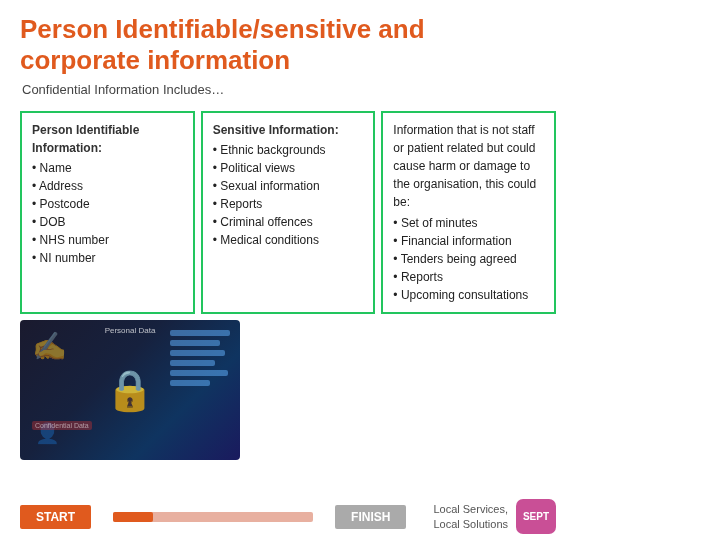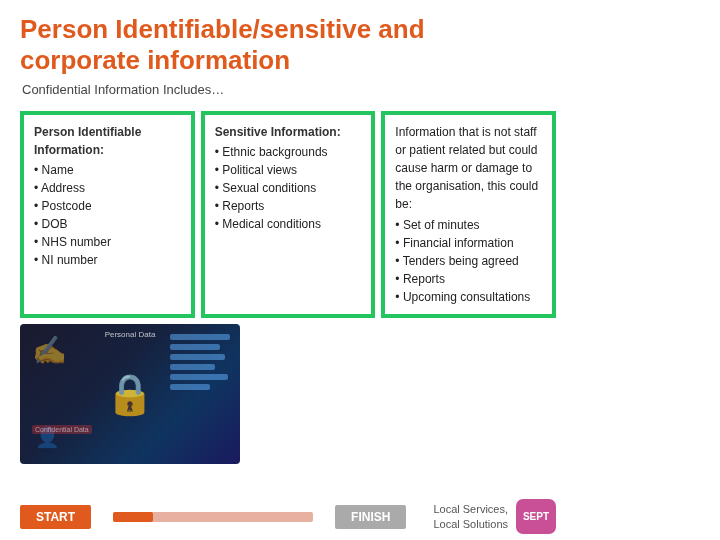--- a/index.html
+++ b/index.html
@@ -40,21 +40,21 @@
 
     
     .columns-area {
       display: flex;
       gap: 6px;
       padding: 6px 20px 0 20px;
       flex: 0 0 auto;
     }
 
     .col-box {
-      border: 4px solid #22c55e;
+      border: 2px solid #22c55e;
       padding: 8px 10px;
       font-size: 12px;
       line-height: 1.5;
       color: #222;
       flex: 1;
     }
 
     .col-box .col-title {
       font-weight: bold;
       color: #333;
@@ -255,22 +255,23 @@
         <li>NHS number</li>
         <li>NI number</li>
       </ul>
     </div>
 
     <div class="col-box">
       <div class="col-title">Sensitive Information:</div>
       <ul>
         <li>Ethnic backgrounds</li>
         <li>Political views</li>
-        <li>Sexual conditions</li>
+        <li>Sexual information</li>
         <li>Reports</li>
+        <li>Criminal offences</li>
         <li>Medical conditions</li>
       </ul>
     </div>
 
     <div class="col-box">
       <div style="margin-bottom:3px;">Information that is not staff or patient related but could cause harm or damage to the organisation, this could be:</div>
       <ul>
         <li>Set of minutes</li>
         <li>Financial information</li>
         <li>Tenders being agreed</li>

